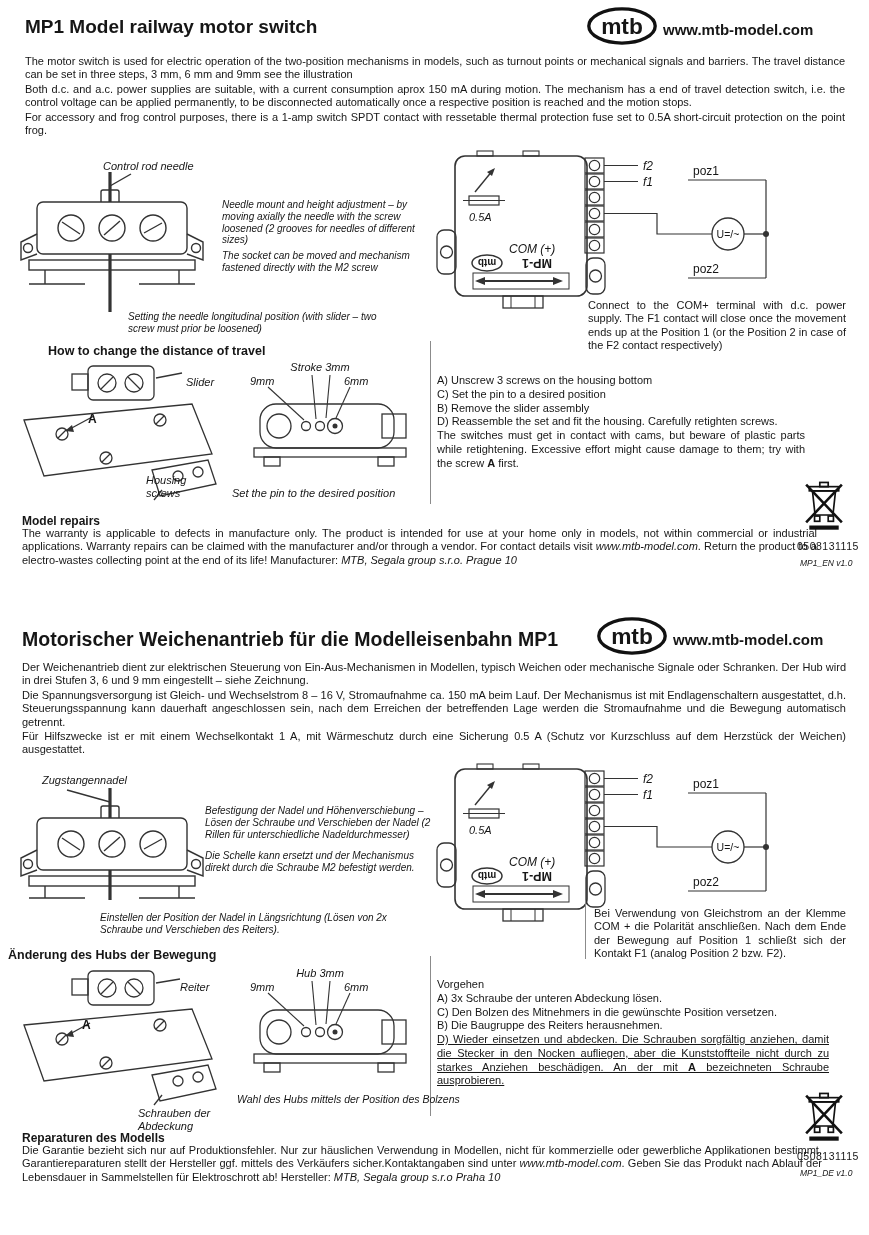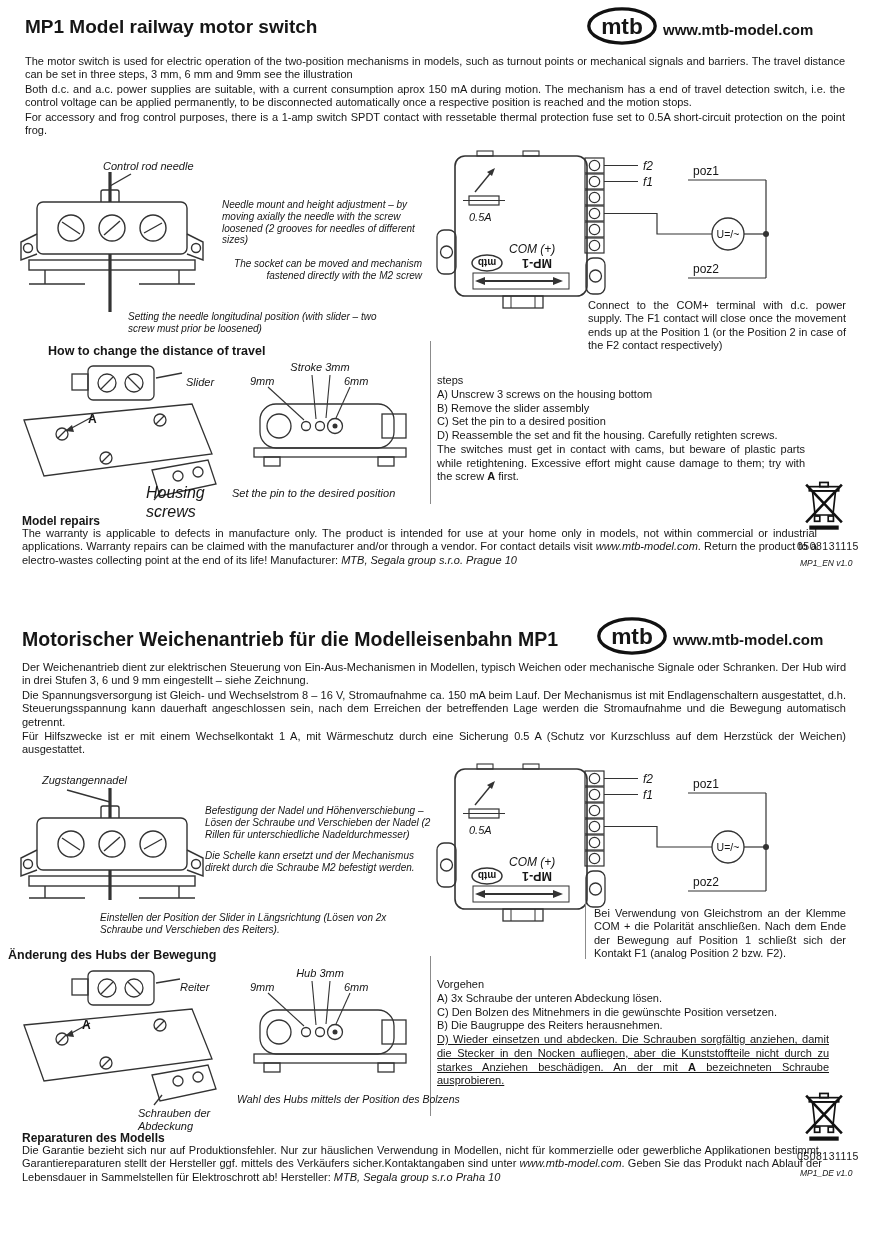--- a/index.html
+++ b/index.html
@@ -59,21 +59,21 @@
       <path d="M172 62 L188 70 L188 88 L172 82"></path>
         <circle cx="181" cy="76" r="4.5"></circle>
       <rect x="14" y="88" width="166" height="10"></rect>
       <line x1="30" y1="98" x2="30" y2="112"></line>
         <line x1="164" y1="98" x2="164" y2="112"></line>
       <line x1="14" y1="112" x2="70" y2="112"></line>
         <line x1="124" y1="112" x2="180" y2="112"></line>
     </g>
   </svg>
   <div class="ann" style="left:222px;top:179px;width:210px;">Needle mount and height adjustment – by moving axially the needle with the screw loosened (2 grooves for needles of different sizes)</div>
-  <div class="ann" style="left:222px;top:238px;width:200px;text-align:right;">The socket can be moved and mechanism fastened directly with the M2 screw</div>
+  <div class="ann" style="left:222px;top:230px;width:200px;">The socket can be moved and mechanism fastened directly with the M2 screw</div>
   <div class="ann" style="left:128px;top:291px;width:270px;">Setting the needle longitudinal position (with slider – two screw must prior be loosened)</div>
 
   <svg class="abs" style="left:425px;top:150px;" width="360" height="170" viewBox="0 0 360 170">
     <g stroke="#333" fill="none" stroke-width="1.6">
       <rect x="30" y="6" width="132" height="140" rx="10"></rect>
       <rect x="52" y="1" width="16" height="5" stroke-width="1.1"></rect>
       <rect x="98" y="1" width="16" height="5" stroke-width="1.1"></rect>
       <g stroke-width="1.2">
         <rect x="160" y="8" width="19" height="15"></rect>
           <circle cx="169.5" cy="15.5" r="5.2"></circle>
@@ -150,21 +150,21 @@
       <line x1="84" y1="58" x2="58" y2="72"></line>
       <polygon points="142,112 198,102 206,126 150,138"></polygon>
       <circle cx="168" cy="118" r="5"></circle>
         <circle cx="188" cy="114" r="5"></circle>
       <line x1="152" y1="132" x2="144" y2="142"></line>
     </g>
     <polygon points="55,73 62,67 64,74" fill="#333"></polygon>
   </svg>
   <div class="lbl" style="left:186px;top:376px;">Slider</div>
   <div class="alabel" style="left:88px;top:412px;">A</div>
-  <div class="ann" style="left:146px;top:464px;width:72px;font-size:16px;">Housing screws</div>
+  <div class="ann" style="left:146px;top:454px;width:72px;font-size:11px;">Housing screws</div>
 
   <svg class="abs" style="left:232px;top:362px;" width="200" height="125" viewBox="0 0 200 125">
     <g stroke="#333" fill="none" stroke-width="1.1">
       <line x1="80" y1="13" x2="84" y2="57"></line>
       <line x1="98" y1="13" x2="94" y2="56"></line>
       <line x1="36" y1="25" x2="72" y2="58"></line>
       <line x1="118" y1="25" x2="104" y2="56"></line>
     </g>
     <g stroke="#333" fill="none" stroke-width="1.3">
       <rect x="28" y="42" width="134" height="44" rx="16"></rect>
@@ -178,24 +178,23 @@
       <rect x="146" y="95" width="16" height="9"></rect>
     </g>
     <circle cx="103" cy="64" r="2.5" fill="#333"></circle>
     <text x="88" y="9" text-anchor="middle" font-size="11" font-style="italic">Stroke 3mm</text>
     <text x="18" y="23" font-size="11" font-style="italic">9mm</text>
     <text x="112" y="23" font-size="11" font-style="italic">6mm</text>
   </svg>
   <div class="lbl" style="left:232px;top:487px;">Set the pin to the desired position</div>
 
   <div class="abs steps" style="left:437px;top:374px;width:368px;">
-    <p>steps</p>
     <p>A) Unscrew 3 screws on the housing bottom</p>
+    <p>C) Set the pin to a desired position</p>
     <p>B) Remove the slider assembly</p>
-    <p>C) Set the pin to a desired position</p>
     <p>D) Reassemble the set and fit the housing. Carefully retighten screws.</p>
     <p class="note"><span>The switches must get in contact with cams, but beware of plastic parts while retightening.  Excessive effort might cause damage to them; try with the  screw </span><span class="b">A</span><span> first.</span></p>
   </div>
 
   <svg class="abs" style="left:803px;top:477px;" width="42" height="55" viewBox="0 0 40 52">
     <g stroke="#111" fill="none" stroke-width="1.6">
       <polygon points="9,13 31,13 28.5,36 11.5,36"></polygon>
       <rect x="6" y="9" width="28" height="4"></rect>
       <rect x="16" y="5" width="8" height="4"></rect>
       <rect x="11" y="37" width="5" height="5"></rect>
@@ -244,21 +243,21 @@
         <circle cx="181" cy="76" r="4.5"></circle>
       <rect x="14" y="88" width="166" height="10"></rect>
       <line x1="30" y1="98" x2="30" y2="110"></line>
         <line x1="164" y1="98" x2="164" y2="110"></line>
       <line x1="14" y1="110" x2="70" y2="110"></line>
         <line x1="124" y1="110" x2="180" y2="110"></line>
     </g>
   </svg>
   <div class="ann" style="left:205px;top:785px;width:235px;">Befestigung der Nadel und Höhenverschiebung – Lösen der Schraube und Verschieben der Nadel (2 Rillen für unterschiedliche Nadeldurchmesser)</div>
   <div class="ann" style="left:205px;top:830px;width:235px;">Die Schelle kann ersetzt und der Mechanismus direkt durch die Schraube M2 befestigt werden.</div>
-  <div class="ann" style="left:100px;top:892px;width:300px;">Einstellen der Position der Slider in Längsrichtung (Lösen von 2x Schraube und Verschieben des Reiters).</div>
+  <div class="ann" style="left:100px;top:892px;width:300px;">Einstellen der Position der Nadel in Längsrichtung (Lösen von 2x Schraube und Verschieben des Reiters).</div>
 
   <svg class="abs" style="left:425px;top:763px;" width="360" height="170" viewBox="0 0 360 170">
     <g stroke="#333" fill="none" stroke-width="1.6">
       <rect x="30" y="6" width="132" height="140" rx="10"></rect>
       <rect x="52" y="1" width="16" height="5" stroke-width="1.1"></rect>
       <rect x="98" y="1" width="16" height="5" stroke-width="1.1"></rect>
       <g stroke-width="1.2">
         <rect x="160" y="8" width="19" height="15"></rect>
           <circle cx="169.5" cy="15.5" r="5.2"></circle>
         <rect x="160" y="24" width="19" height="15"></rect>

